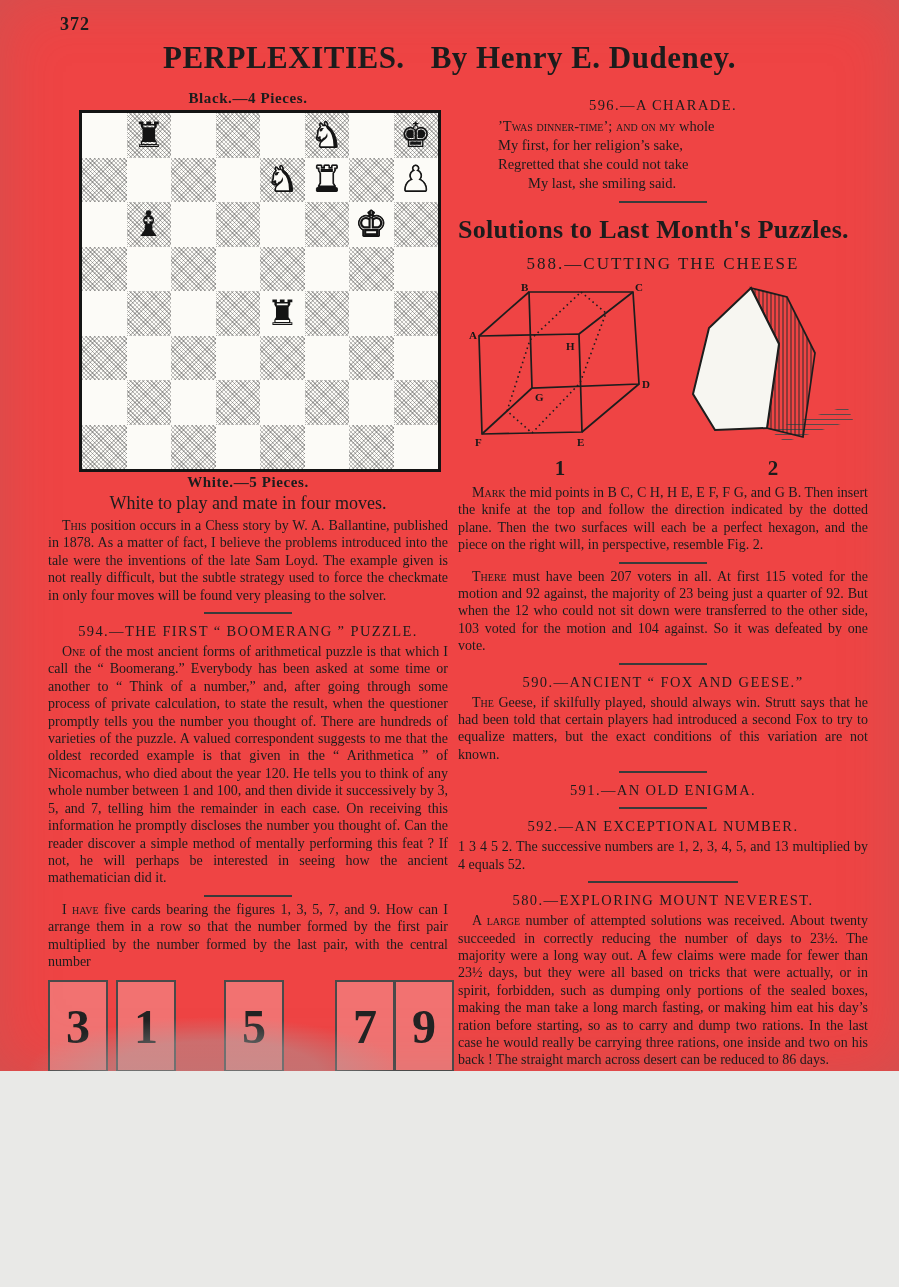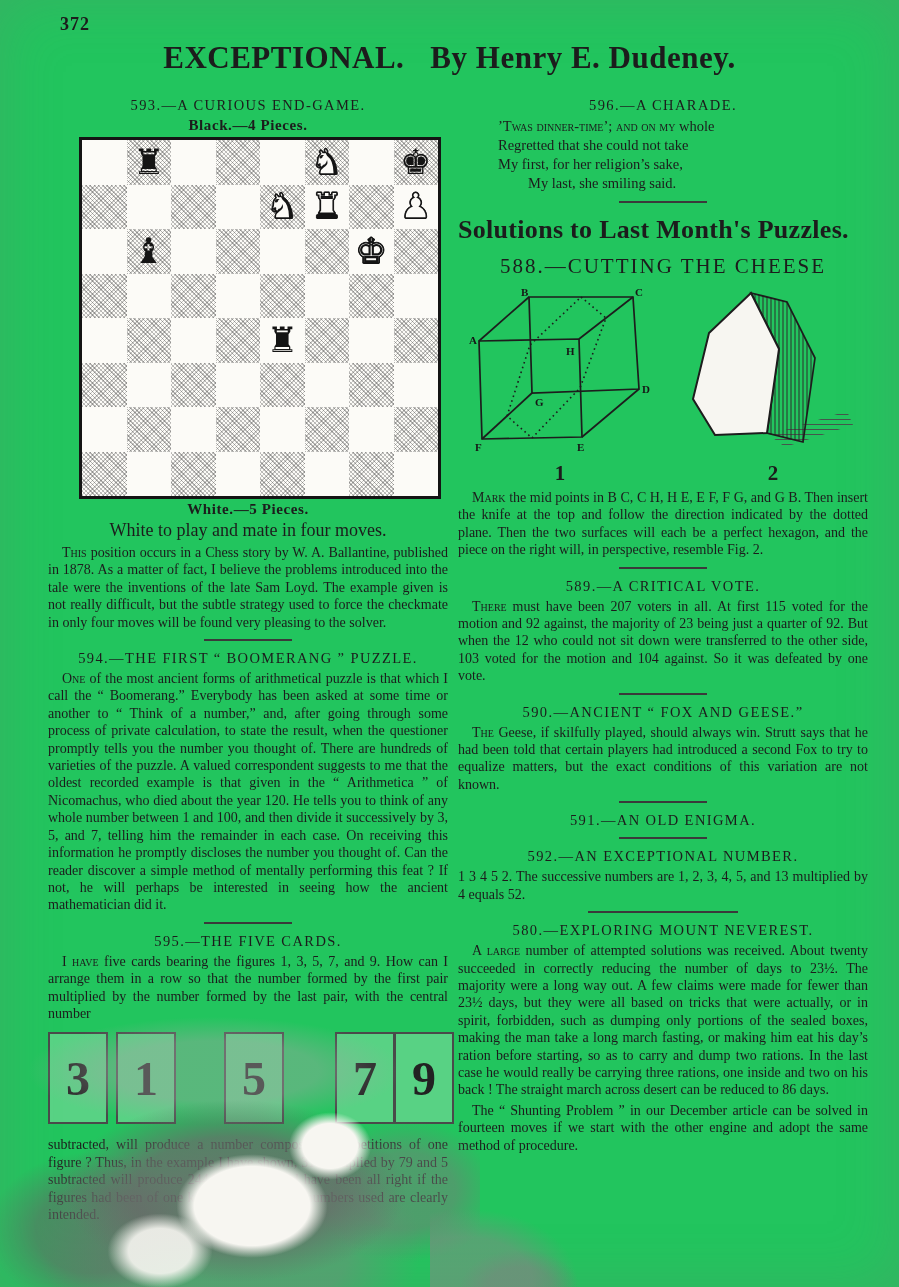--- a/index.html
+++ b/index.html
@@ -1,16 +1,16 @@
 <!DOCTYPE html>
 <html><head>
 <meta charset="utf-8">
 <style>
   html,body{margin:0;padding:0;background:#e9e9e7;}
-  #page{position:relative;width:899px;height:1287px;background:#22c55e;overflow:hidden;
+  #page{position:relative;width:899px;height:1071px;background:#ef4444;overflow:hidden;
         font-family:"Liberation Serif",serif;color:#1c1c1c;
         box-shadow:inset 0 0 60px rgba(120,120,115,.25);}
   .pagenum{position:absolute;left:60px;top:14px;font-size:18px;font-weight:bold;letter-spacing:1px;}
   .main-title{position:absolute;left:0;right:0;top:40px;text-align:center;font-size:31px;font-weight:bold;letter-spacing:.5px;white-space:nowrap;}
   .main-title .gap{display:inline-block;width:26px;}
   .col{position:absolute;top:88px;}
   .col-left{left:48px;width:400px;}
   .col-right{left:458px;width:410px;}
   .puzzle-h{text-align:center;font-size:14.5px;letter-spacing:1.4px;margin:9px 0 3px;font-weight:normal;}
   .subcap{text-align:center;font-size:15px;font-weight:bold;letter-spacing:.6px;margin:2px 0;}
@@ -36,21 +36,21 @@
          text-shadow:1px 0 0 #141414,-1px 0 0 #141414,0 1px 0 #141414,0 -1px 0 #141414;}
   
   .cards{position:relative;height:96px;margin-top:8px;}
   .card{position:absolute;top:2px;width:56px;height:88px;border:2px solid #4a4a4a;background:rgba(250,250,246,.25);
         display:flex;align-items:center;justify-content:center;font-size:48px;font-weight:bold;color:#222;}
   
   .poem{width:330px;margin:2px auto 0;font-size:14.5px;line-height:19px;}
   .poem div{white-space:nowrap;}
   .poem .ind{padding-left:30px;}
   .big-title{font-size:26px;font-weight:bold;margin:12px 0 4px;letter-spacing:.3px;}
-  .h588{font-size:21px;letter-spacing:2px;}
+  .h588{font-size:17px;letter-spacing:2px;}
   
   .figs{display:flex;justify-content:center;gap:38px;align-items:flex-end;margin:8px 0 2px;}
   .fig{text-align:center;}
   .figlabel{font-size:21px;font-weight:bold;margin-top:2px;}
   svg text{font-family:"Liberation Serif",serif;font-weight:bold;font-size:11px;fill:#161616;}
   
   .smudge{position:absolute;pointer-events:none;}
   .smudge-left{left:0;top:1016px;width:480px;height:271px;background:
     radial-gradient(ellipse 105px 72px at 252px 190px,#f7f6f1 0 55%,rgba(247,246,241,0) 72%),
     radial-gradient(ellipse 55px 45px at 330px 130px,#f7f6f1 0 50%,rgba(247,246,241,0) 75%),
@@ -64,25 +64,24 @@
     radial-gradient(ellipse 150px 95px at 35px 130px,rgba(135,135,135,.5) 0 45%,rgba(135,135,135,0) 75%),
     radial-gradient(ellipse 80px 50px at 90px 137px,rgba(120,120,120,.4) 0 40%,rgba(120,120,120,0) 75%);}
 </style>
 </head>
 <body>
 
 <div id="page">
 
   <div class="pagenum">372</div>
 
-  <div class="main-title"><span>EXCEPTIONAL.</span><span class="gap"></span><span>By Henry E. Dudeney.</span></div>
+  <div class="main-title"><span>PERPLEXITIES.</span><span class="gap"></span><span>By Henry E. Dudeney.</span></div>
 
   <div class="col col-left">
 
-    <div class="puzzle-h">593.—A CURIOUS END-GAME.</div>
     <div class="subcap">Black.—4 Pieces.</div>
 
     <div class="board">
         <div class="sq"></div>
         <div class="sq dark">
           <span class="piece black">♜</span>
         </div>
         <div class="sq"></div>
         <div class="sq dark"></div>
         <div class="sq"></div>
@@ -168,41 +167,40 @@
 
     <p class="para"><span class="sc">This</span> <span>position occurs in a Chess story by W. A. Ballantine, published in 1878. As a matter of fact, I believe the problems introduced into the tale were the inventions of the late Sam Loyd. The example given is not really difficult, but the subtle strategy used to force the checkmate in only four moves will be found very pleasing to the solver.</span></p>
 
     <hr class="rule">
 
     <div class="puzzle-h">594.—THE FIRST “ BOOMERANG ” PUZZLE.</div>
     <p class="para"><span class="sc">One</span> <span>of the most ancient forms of arithmetical puzzle is that which I call the “ Boomerang.” Everybody has been asked at some time or another to “ Think of a number,” and, after going through some process of private calculation, to state the result, when the questioner promptly tells you the number you thought of. There are hundreds of varieties of the puzzle. A valued correspondent suggests to me that the oldest recorded example is that given in the “ Arithmetica ” of Nicomachus, who died about the year 120. He tells you to think of any whole number between 1 and 100, and then divide it successively by 3, 5, and 7, telling him the remainder in each case. On receiving this information he promptly discloses the number you thought of. Can the reader discover a simple method of mentally performing this feat ? If not, he will perhaps be interested in seeing how the ancient mathematician did it.</span></p>
 
     <hr class="rule">
 
-    <div class="puzzle-h">595.—THE FIVE CARDS.</div>
     <p class="para"><span class="sc">I have</span> <span>five cards bearing the figures 1, 3, 5, 7, and 9. How can I arrange them in a row so that the number formed by the first pair multiplied by the number formed by the last pair, with the central number</span></p>
 
     <div class="cards">
       <div class="card" style="left:0px">3</div>
       <div class="card" style="left:68px">1</div>
       <div class="card" style="left:176px">5</div>
       <div class="card" style="left:287px">7</div>
       <div class="card" style="left:346px">9</div>
     </div>
 
     <p class="para noindent" style="margin-top:10px;">subtracted, will produce a number composed of repetitions of one figure ? Thus, in the example I have shown, 31 multiplied by 79 and 5 subtracted will produce 2444, which would have been all right if the figures had been of one kind. Of course, the numbers used are clearly intended.</p>
   </div>
 
   <div class="col col-right">
 
     <div class="puzzle-h">596.—A CHARADE.</div>
     <div class="poem">
       <div><span class="sc">’Twas dinner-time’; and on my </span><span class="it">whole</span><span></span></div>
+      <div><span>My </span><span class="it">first</span><span>, for her religion’s sake,</span></div>
       <div><span>Regretted that she could not take</span><span class="it"></span><span></span></div>
-      <div><span>My </span><span class="it">first</span><span>, for her religion’s sake,</span></div>
       <div class="ind"><span>My </span><span class="it">last</span><span>, she smiling said.</span></div>
     </div>
 
     <hr class="rule">
 
     <div class="big-title">Solutions to Last Month's Puzzles.</div>
 
     <div class="puzzle-h h588">588.—CUTTING THE CHEESE</div>
 
     <div class="figs">
@@ -243,21 +241,20 @@
           <polygon points="62,6 20,46 4,112 26,148 78,146 90,62" fill="#f7f6f1" stroke="#1d1d1d" stroke-width="2"></polygon>
         </svg>
         <div class="figlabel">2</div>
       </div>
     </div>
 
     <p class="para"><span class="sc">Mark</span> <span>the mid points in B C, C H, H E, E F, F G, and G B.  Then insert the knife at the top and follow the direction indicated by the dotted plane.  Then the two surfaces will each be a perfect hexagon, and the piece on the right will, in perspective, resemble Fig. 2.</span></p>
 
     <hr class="rule">
 
-    <div class="puzzle-h">589.—A CRITICAL VOTE.</div>
     <p class="para"><span class="sc">There</span> <span>must have been 207 voters in all.  At first 115 voted for the motion and 92 against, the majority of 23 being just a quarter of 92.  But when the 12 who could not sit down were transferred to the other side, 103 voted for the motion and 104 against.  So it was defeated by one vote.</span></p>
 
     <hr class="rule">
 
     <div class="puzzle-h">590.—ANCIENT “ FOX AND GEESE.”</div>
     <p class="para"><span class="sc">The</span> <span>Geese, if skilfully played, should always win. Strutt says that he had been told that certain players had introduced a second Fox to try to equalize matters, but the exact conditions of this variation are not known.</span></p>
 
     <hr class="rule">
 
     <div class="puzzle-h">591.—AN OLD ENIGMA.</div>

